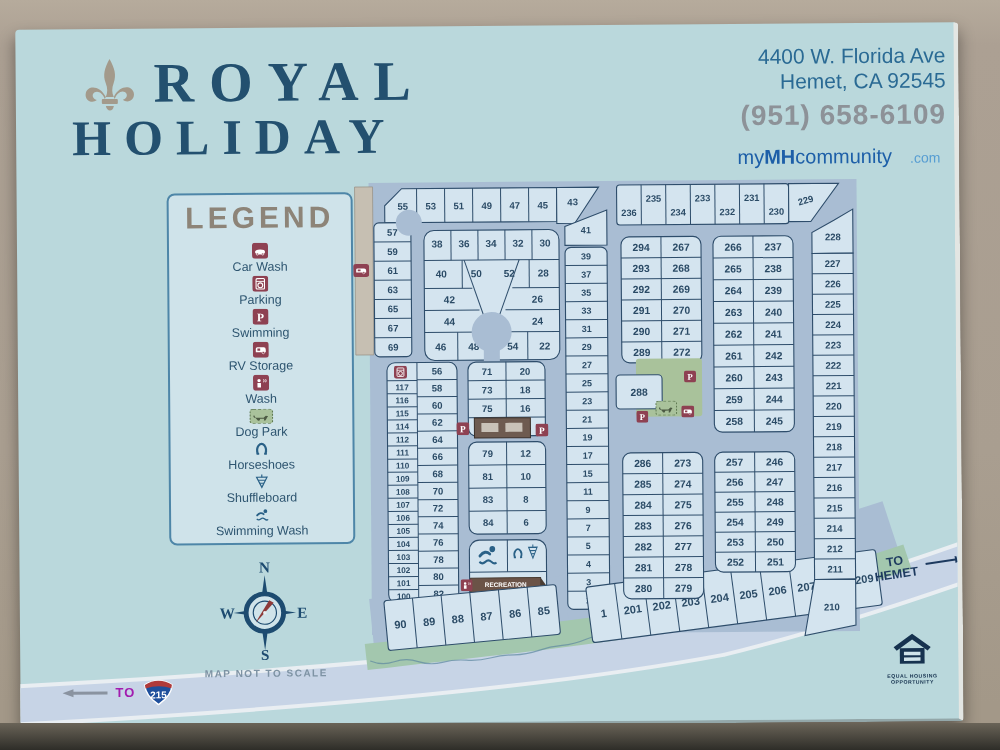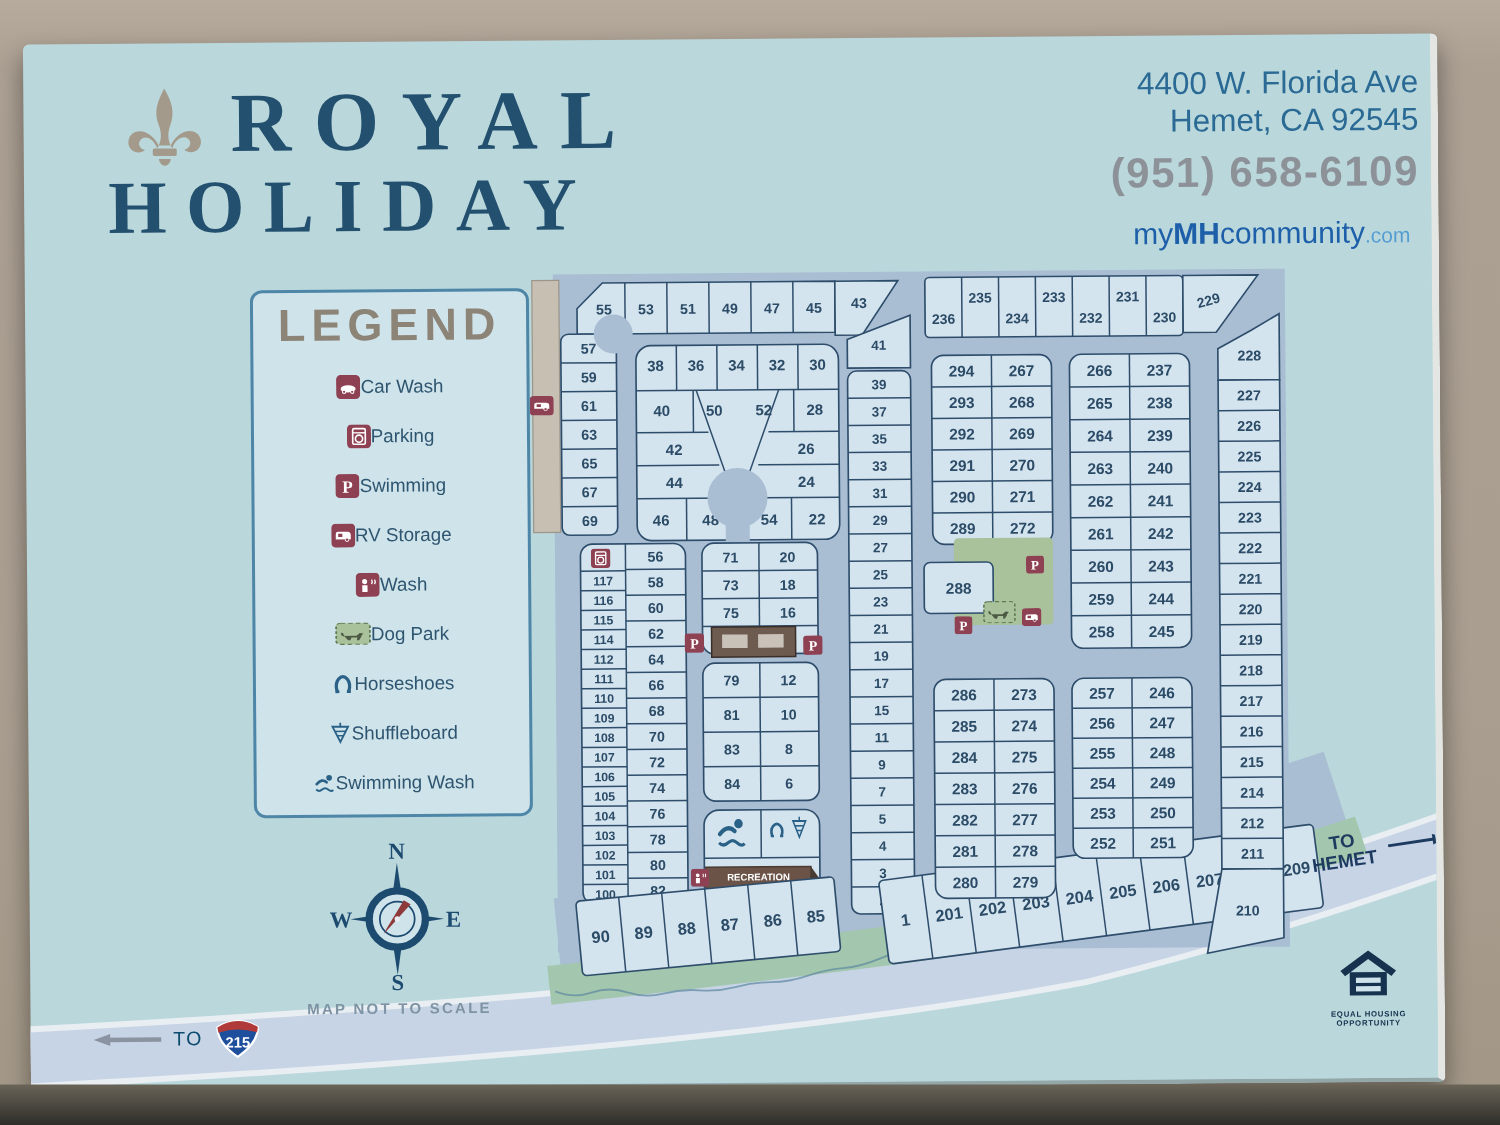--- a/index.html
+++ b/index.html
@@ -17,32 +17,32 @@
     font-size:56px;font-weight:600;letter-spacing:15px;color:#23506f;}
   .brand-holiday{position:absolute;left:56px;top:80px;font-family:"Liberation Serif",serif;
     font-size:50px;font-weight:600;letter-spacing:13px;color:#23506f;}
   .addr{position:absolute;right:8px;top:20px;width:330px;text-align:right;
     color:#2a6a94;font-size:21px;font-weight:500;line-height:25px;}
   .phone{position:absolute;right:8px;top:76px;width:330px;text-align:right;
     color:#8d9298;font-size:28px;font-weight:700;letter-spacing:1px;}
   .web{position:absolute;right:14px;top:122px;width:330px;text-align:right;
     font-size:20px;color:#1d5fa8;}
   .web .bold{font-weight:700;}
-  .web .com{font-size:14px;color:#569dd2;}
+  .web .com{font-size:14px;color:#569dd2;margin-left:18px;}
   .legend{position:absolute;left:150px;top:165px;width:186px;height:352px;
     background:#cfe3ea;border:2px solid #4e86a8;border-radius:8px;box-sizing:border-box;
     display:flex;flex-direction:column;align-items:center;}
   .legend-title{font-size:30px;font-weight:700;letter-spacing:4px;color:#8d8478;margin:6px 0 6px;}
-  .legend-item{display:flex;flex-direction:row;align-items:center;height:33px;justify-content:space-between;}
+  .legend-item{display:flex;flex-direction:column;align-items:center;height:33px;justify-content:flex-end;}
   .legend-item .lab{font-size:12.5px;color:#2e5570;font-weight:500;margin-top:1px;}
   .compass{position:absolute;left:198px;top:534px;width:94px;height:100px;}
   .scale-note{position:absolute;left:160px;top:640px;width:172px;text-align:center;
     font-size:10px;letter-spacing:1.5px;color:#7e93a4;font-weight:600;}
   .to215{position:absolute;left:42px;top:650px;display:flex;align-items:center;gap:7px;}
-  .to215 .t{font-size:13px;font-weight:400;color:#0c4a6e;letter-spacing:1px;}
+  .to215 .t{font-size:13px;font-weight:700;color:#a21caf;letter-spacing:1px;}
   .tohemet{position:absolute;left:850px;top:530px;transform:rotate(-8deg);
     color:#1d3a5f;font-weight:700;font-size:12.5px;text-align:center;line-height:13px;}
   .tohemet .row{display:flex;align-items:center;gap:4px;justify-content:center;}
   .eho{position:absolute;left:850px;top:610px;width:84px;text-align:center;color:#16324f;}
   .eho .txt{font-size:5.2px;font-weight:700;letter-spacing:.5px;line-height:6px;margin-top:2px;}
 </style>
 </head>
 <body>
 
 <div class="stage">

